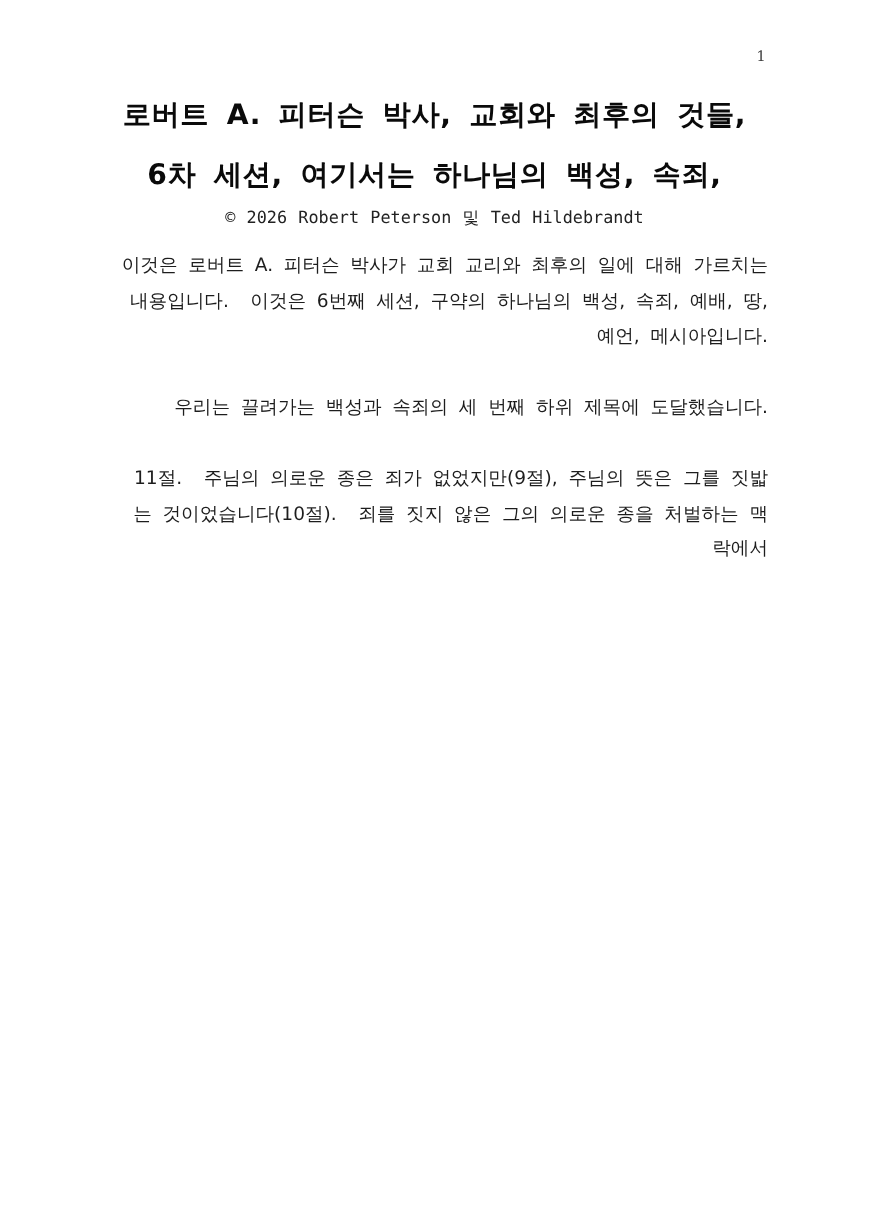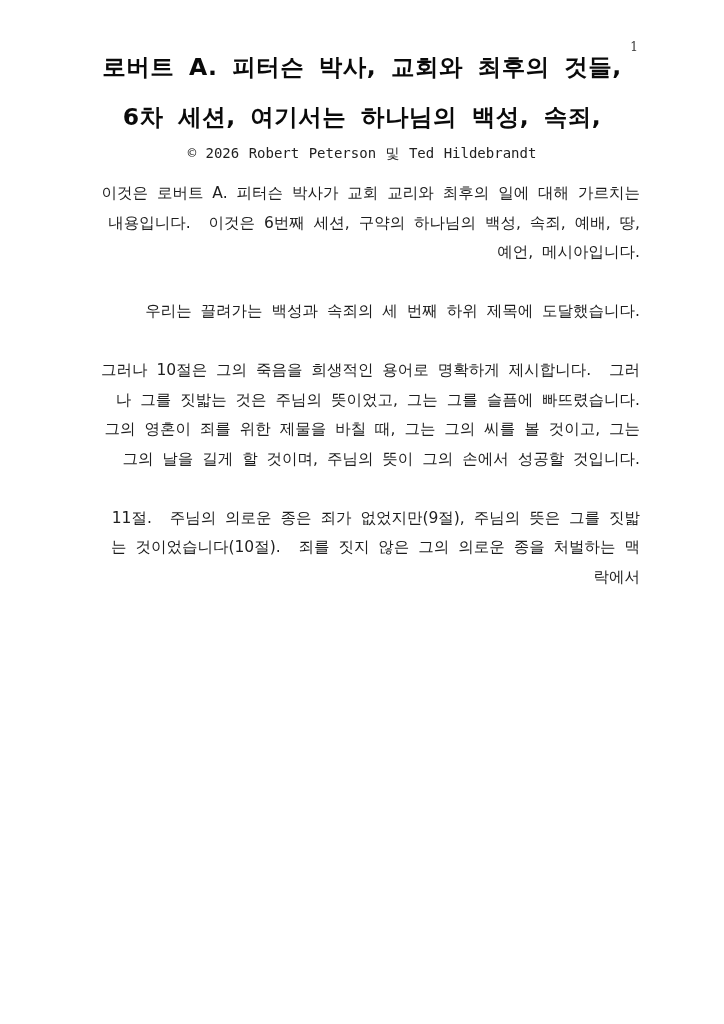--- a/index.html
+++ b/index.html
@@ -19,21 +19,21 @@
   }
   .page-number {
     position: absolute;
     top: 40px;
     right: 86px;
     font-family: "DejaVu Serif", "Liberation Serif", serif;
     font-size: 12px;
     color: #3a3a3a;
   }
   .title-block {
-    padding-top: 42px;
+    padding-top: 70px;
     text-align: center;
     color: #0a0a0a;
   }
   .title-line {
     font-size: 23.5px;
     font-weight: 700;
     line-height: 50px;
     word-spacing: 6px;
     letter-spacing: 0.5px;
     white-space: nowrap;
@@ -72,17 +72,16 @@
   <header class="title-block">
     <div class="title-line">로버트 A. 피터슨 박사, 교회와 최후의 것들,</div>
     <div class="title-line">6차 세션, 여기서는 하나님의 백성, 속죄,</div>
   </header>
 
   <div class="copyright">© 2026 Robert Peterson 및 Ted Hildebrandt</div>
 
   <main class="body">
     <p>이것은 로버트 A. 피터슨 박사가 교회 교리와 최후의 일에 대해 가르치는 내용입니다.  이것은 6번째 세션, 구약의 하나님의 백성, 속죄, 예배, 땅, 예언, 메시아입니다.</p>
     <p>우리는 끌려가는 백성과 속죄의 세 번째 하위 제목에 도달했습니다.</p>
-    <p>그러나 10절은 그의 죽음을 희생적인 용어로 명확하게 제시합니다.  그러나 그를 짓밟는 것은 주님의 뜻이었고, 그는 그를 슬픔에 빠뜨렸습니다.  그의 영혼이 죄를 위한 제물을 바칠 때, 그는 그의 씨를 볼 것이고, 그는 그의 날을 길게 할 것이며, 주님의 뜻이 그의 손에서 성공할 것입니다.</p>
     <p>11절.  주님의 의로운 종은 죄가 없었지만(9절), 주님의 뜻은 그를 짓밟는 것이었습니다(10절).  죄를 짓지 않은 그의 의로운 종을 처벌하는 맥락에서</p>
   </main>
 
 </div>
 
 </body></html>

